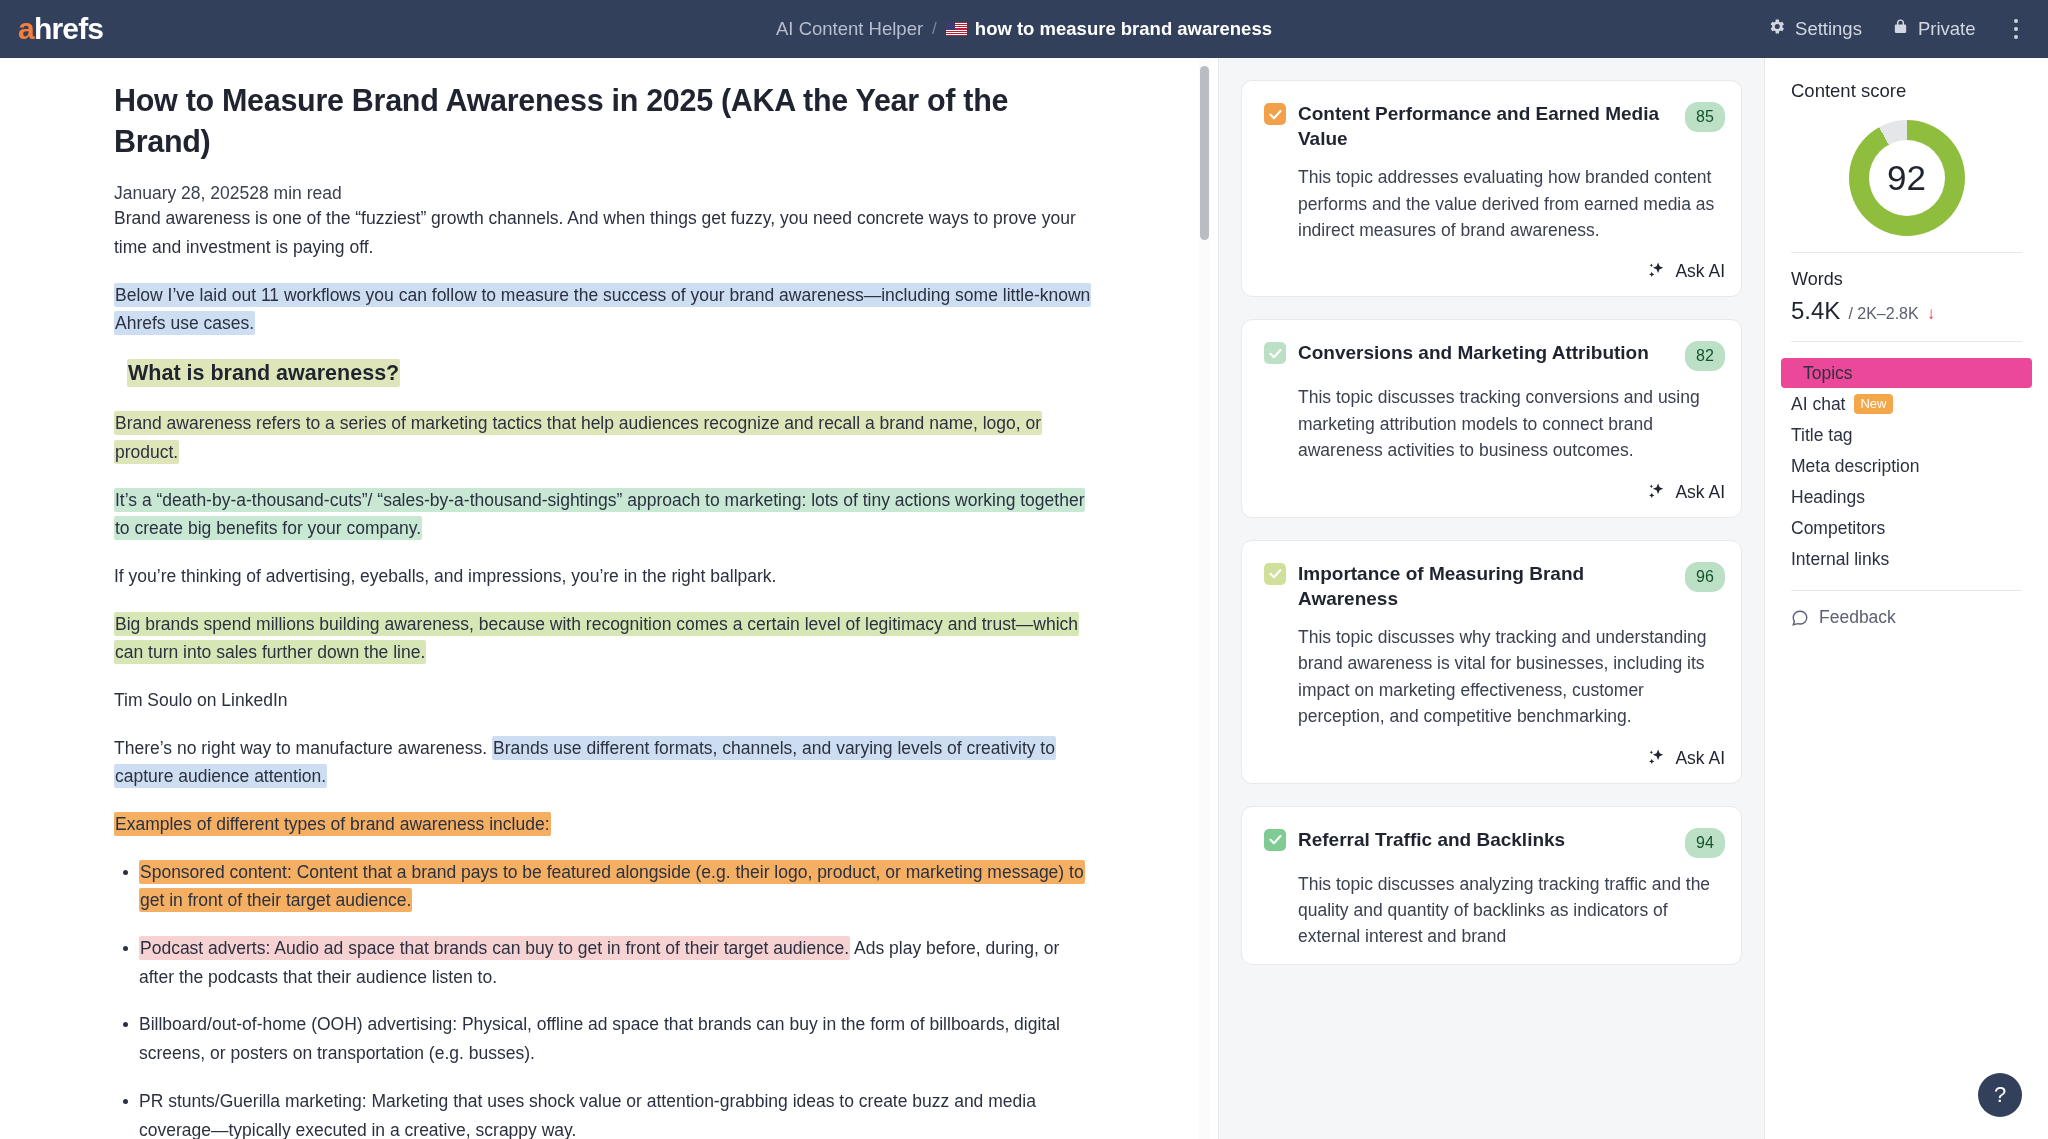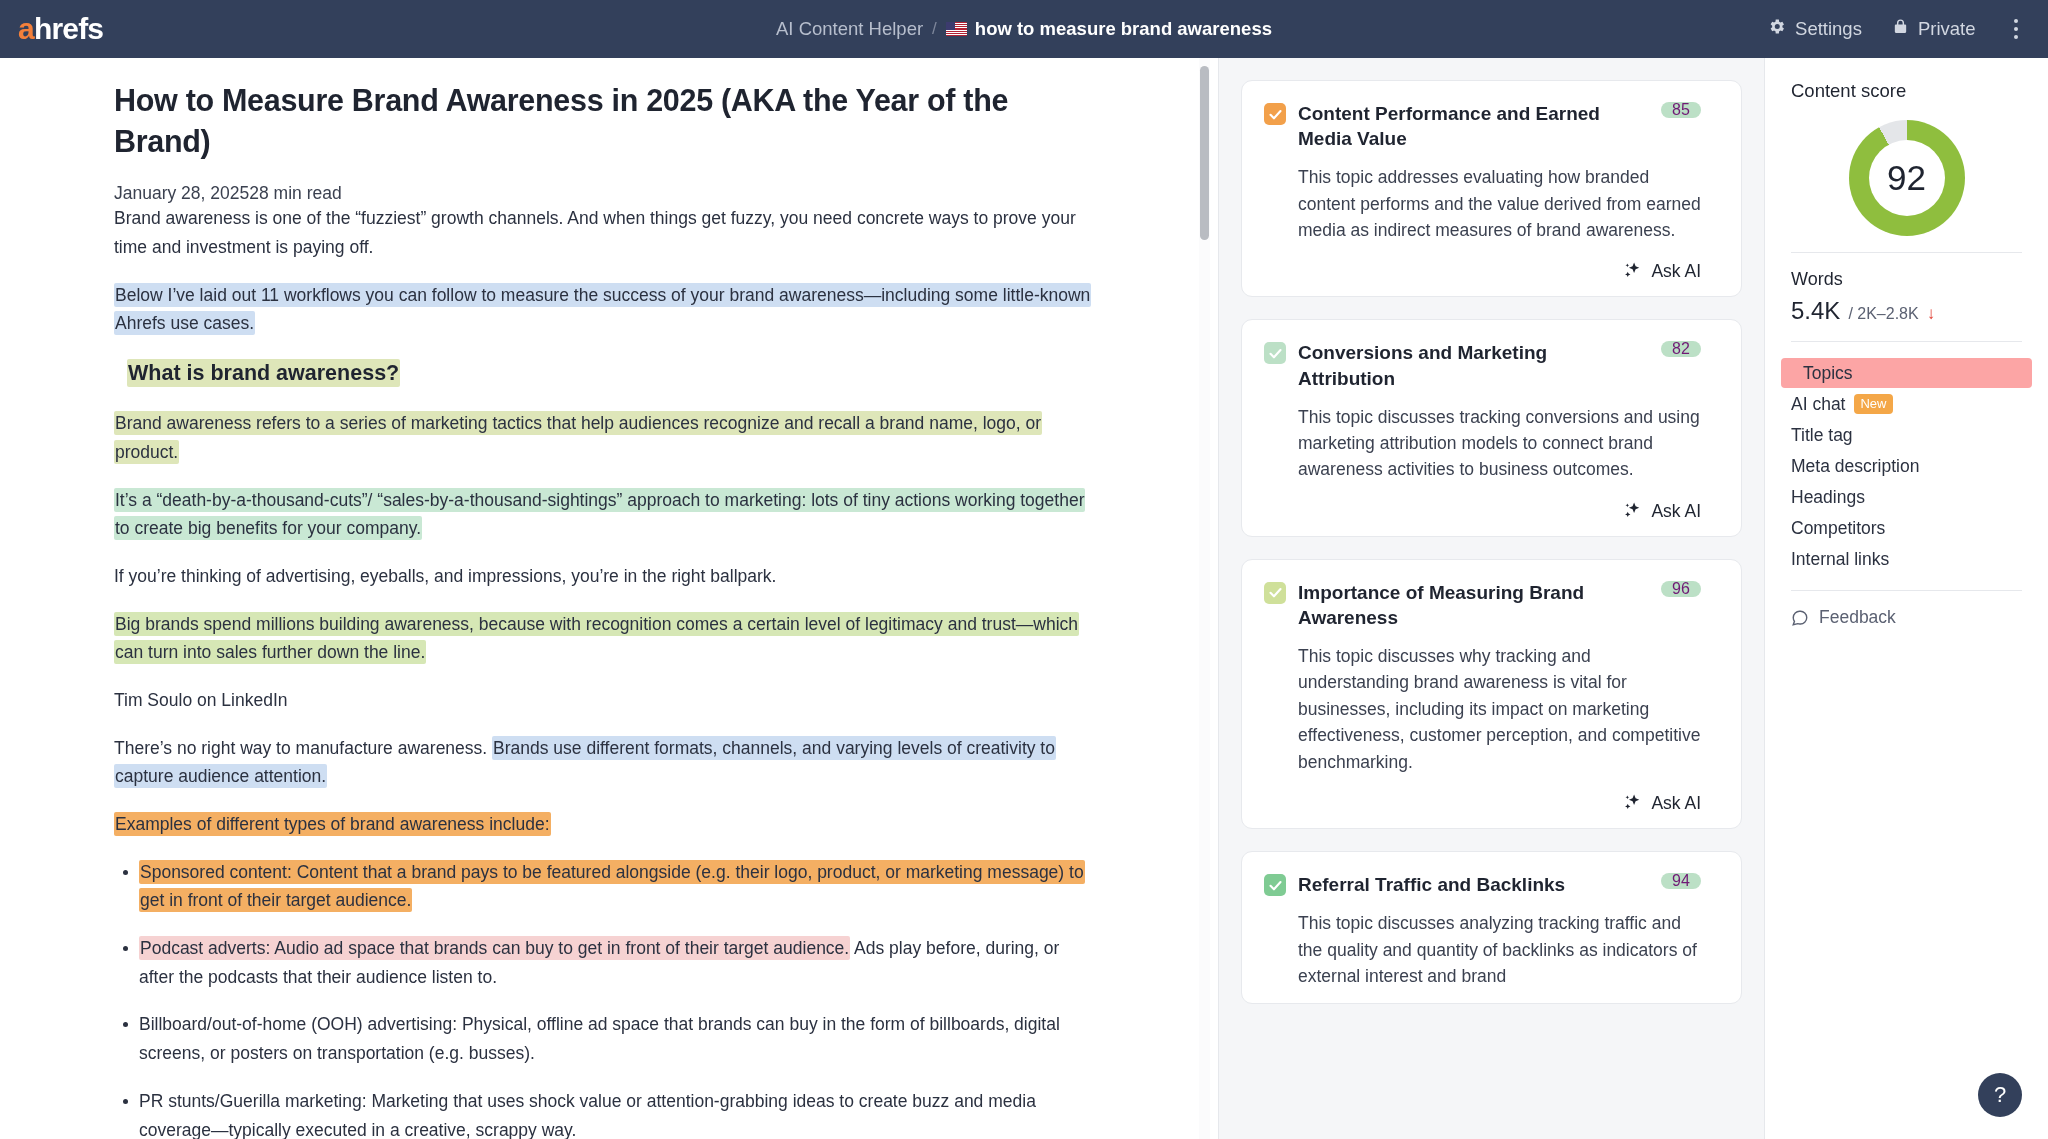--- a/index.html
+++ b/index.html
@@ -147,41 +147,41 @@
     width: 546px;
     background: #F5F6F8;
     border-left: 1px solid #E6E8EC;
     padding: 22px 22px 0 22px;
     overflow: hidden;
   }
   .card {
     background: #ffffff;
     border: 1px solid #E7E9ED;
     border-radius: 11px;
-    padding: 20px 40px 14px 22px;
+    padding: 20px 16px 14px 22px;
     margin-bottom: 22px;
   }
   .card-head {
     display: flex; align-items: flex-start; gap: 12px;
   }
   .chk {
     width: 22px; height: 22px; border-radius: 5px;
     flex-shrink: 0; margin-top: 2px;
     display: flex; align-items: center; justify-content: center;
   }
   .chk svg { width: 15px; height: 15px; display:block; }
   .card-title {
     flex: 1;
     font-size: 19px; font-weight: 700; line-height: 1.32; color: #1f2430;
     padding-right: 8px;
   }
   .score-pill {
     flex-shrink: 0;
-    min-width: 40px; height: 16px; border-radius: 13px;
-    background: #BCE0C6; color: #701a75;
+    min-width: 40px; height: 30px; border-radius: 13px;
+    background: #BCE0C6; color: #14532d;
     font-size: 16px; display: flex; align-items: center; justify-content: center;
     padding: 0 9px; margin-top: 1px;
   }
   .card-desc {
     font-size: 17.5px; line-height: 1.51; color: #3b4150;
     margin: 13px 0 0 34px;
   }
   .card-foot {
     display: flex; justify-content: flex-end; margin-top: 18px;
   }
@@ -222,21 +222,21 @@
   .words-sub { font-size: 16px; color: #5b6172; }
   .words-arrow { color: #E03B2F; font-size: 17px; }
 
   .nav { margin-top: 2px; }
   .nav-item {
     height: 30px; display: flex; align-items: center; gap: 9px;
     font-size: 17.5px; color: #2b3140;
     padding: 0 10px; margin: 0 -10px 1px -10px;
     border-radius: 4px; cursor: pointer;
   }
-  .nav-item.active { background: #fca5a5; padding-left: 22px; }
+  .nav-item.active { background: #ec4899; padding-left: 22px; }
   .badge-new {
     background: #F4A748; color: #fff; font-size: 13px;
     border-radius: 4px; padding: 2px 6px; line-height: 1.2;
   }
   .feedback {
     display: flex; align-items: center; gap: 10px;
     font-size: 17.5px; color: #5b6172; cursor: pointer;
   }
   .feedback svg { width: 18px; height: 18px; display:block; }
 

